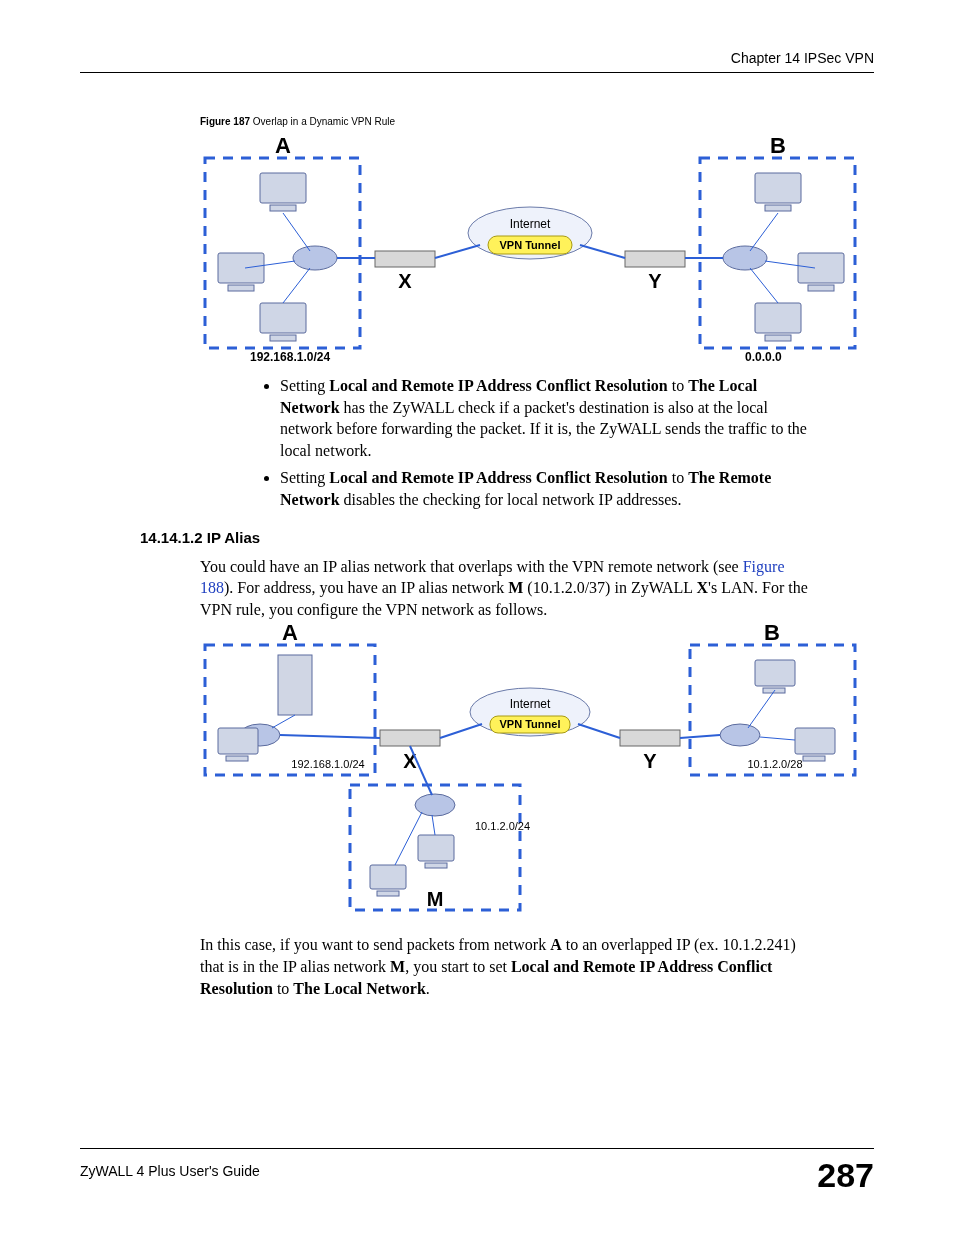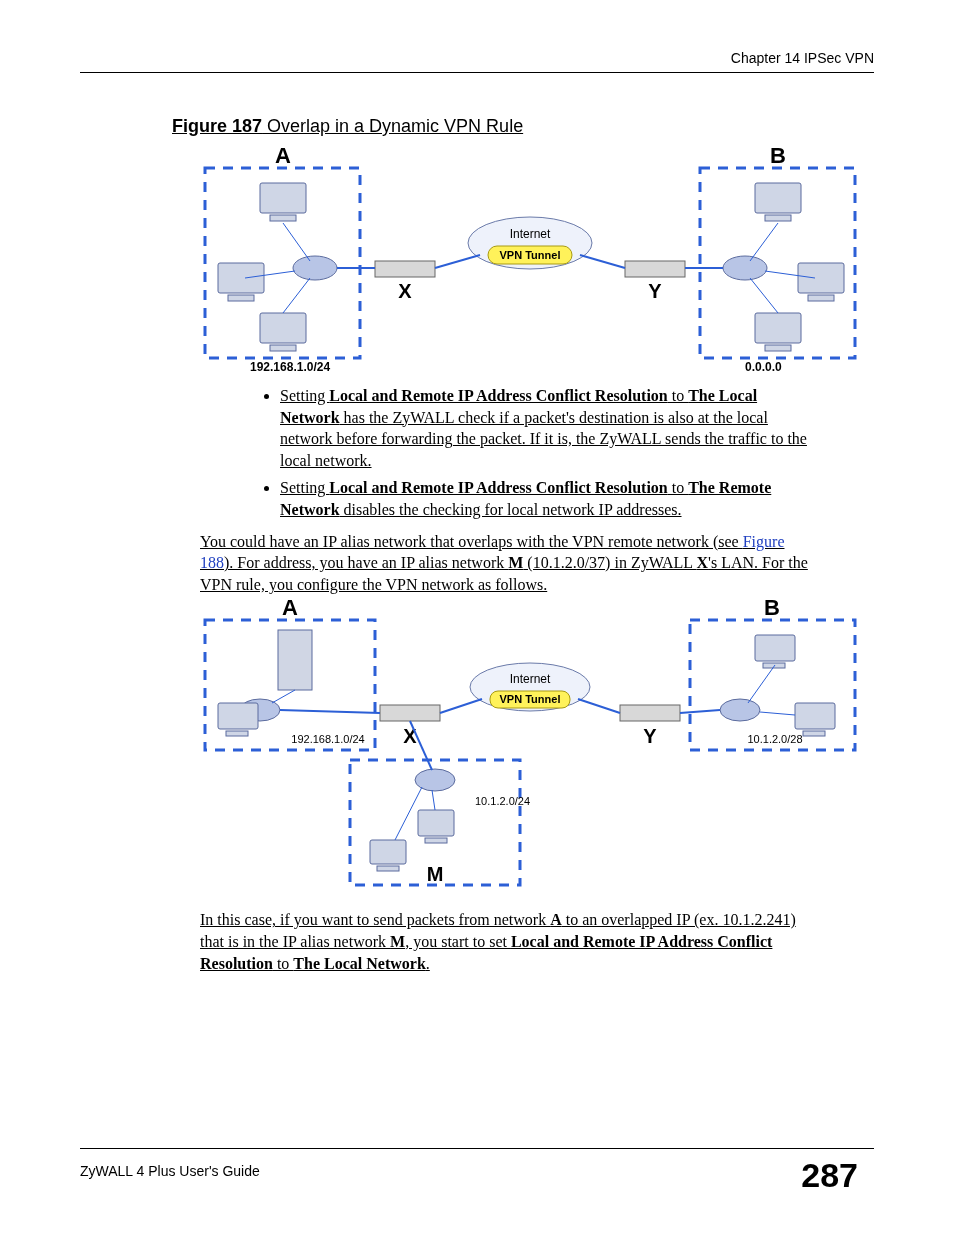--- a/index.html
+++ b/index.html
@@ -8,43 +8,42 @@
     background: #fff;
     font-family: "Times New Roman", Times, serif;
     color: #000;
   }
   .page {
     width: 954px;
     height: 1235px;
     position: relative;
     box-sizing: border-box;
     padding: 56px 80px 30px 80px;
-    text-decoration: underline;
   }
   .header-line {
     position: absolute;
     top: 72px;
     left: 80px;
     right: 80px;
     border-top: 1.5px solid #000;
   }
   .chapter {
     position: absolute;
     top: 50px;
     right: 80px;
     font-family: Arial, Helvetica, sans-serif;
     font-size: 14px;
   }
   .content {
     margin-top: 60px;
   }
   .fig-caption {
     font-family: Arial, Helvetica, sans-serif;
-    font-size: 18px;
-    margin-left: 92px;
+    font-size: 10px;
+    margin-left: 120px;
     margin-bottom: 6px;
   }
   .fig-caption b { font-weight: bold; }
   .diagram-box {
     margin-left: 120px;
     margin-right: 60px;
   }
   .bullets {
     margin: 8px 60px 0 160px;
     font-size: 16px;
@@ -73,21 +72,21 @@
   .footer-left {
     position: absolute;
     bottom: 56px;
     left: 80px;
     font-family: Arial, Helvetica, sans-serif;
     font-size: 14px;
   }
   .footer-right {
     position: absolute;
     bottom: 40px;
-    right: 96px;
+    right: 80px;
     font-family: Arial, Helvetica, sans-serif;
     font-size: 34px;
     font-weight: bold;
   }
   
   .svg-label { font-family: Arial, Helvetica, sans-serif; }
 </style>
 </head>
 <body>
 
@@ -160,20 +159,21 @@
 
     <ul class="bullets">
       <li>
         <span>Setting </span><b>Local and Remote IP Address Conflict Resolution</b><span> to </span><b>The Local Network</b><span> has the ZyWALL check if a packet's destination is also at the local network before forwarding the packet. If it is, the ZyWALL sends the traffic to the local network.</span>
       </li>
       <li>
         <span>Setting </span><b>Local and Remote IP Address Conflict Resolution</b><span> to </span><b>The Remote Network</b><span> disables the checking for local network IP addresses.</span>
       </li>
     </ul>
 
+    <div class="h-sect">14.14.1.2  IP Alias</div>
 
     <div class="para">
       <span>You could have an IP alias network that overlaps with the VPN remote network (see </span><a class="link">Figure 188</a><span>). For address, you have an IP alias network </span><b>M</b><span> (10.1.2.0/37) in ZyWALL </span><b>X</b><span>'s LAN. For the VPN rule, you configure the VPN network as follows.</span>
     </div>
 
 
 
     <div class="diagram-box">
       <svg viewBox="0 0 660 300" width="660" height="300">
 

